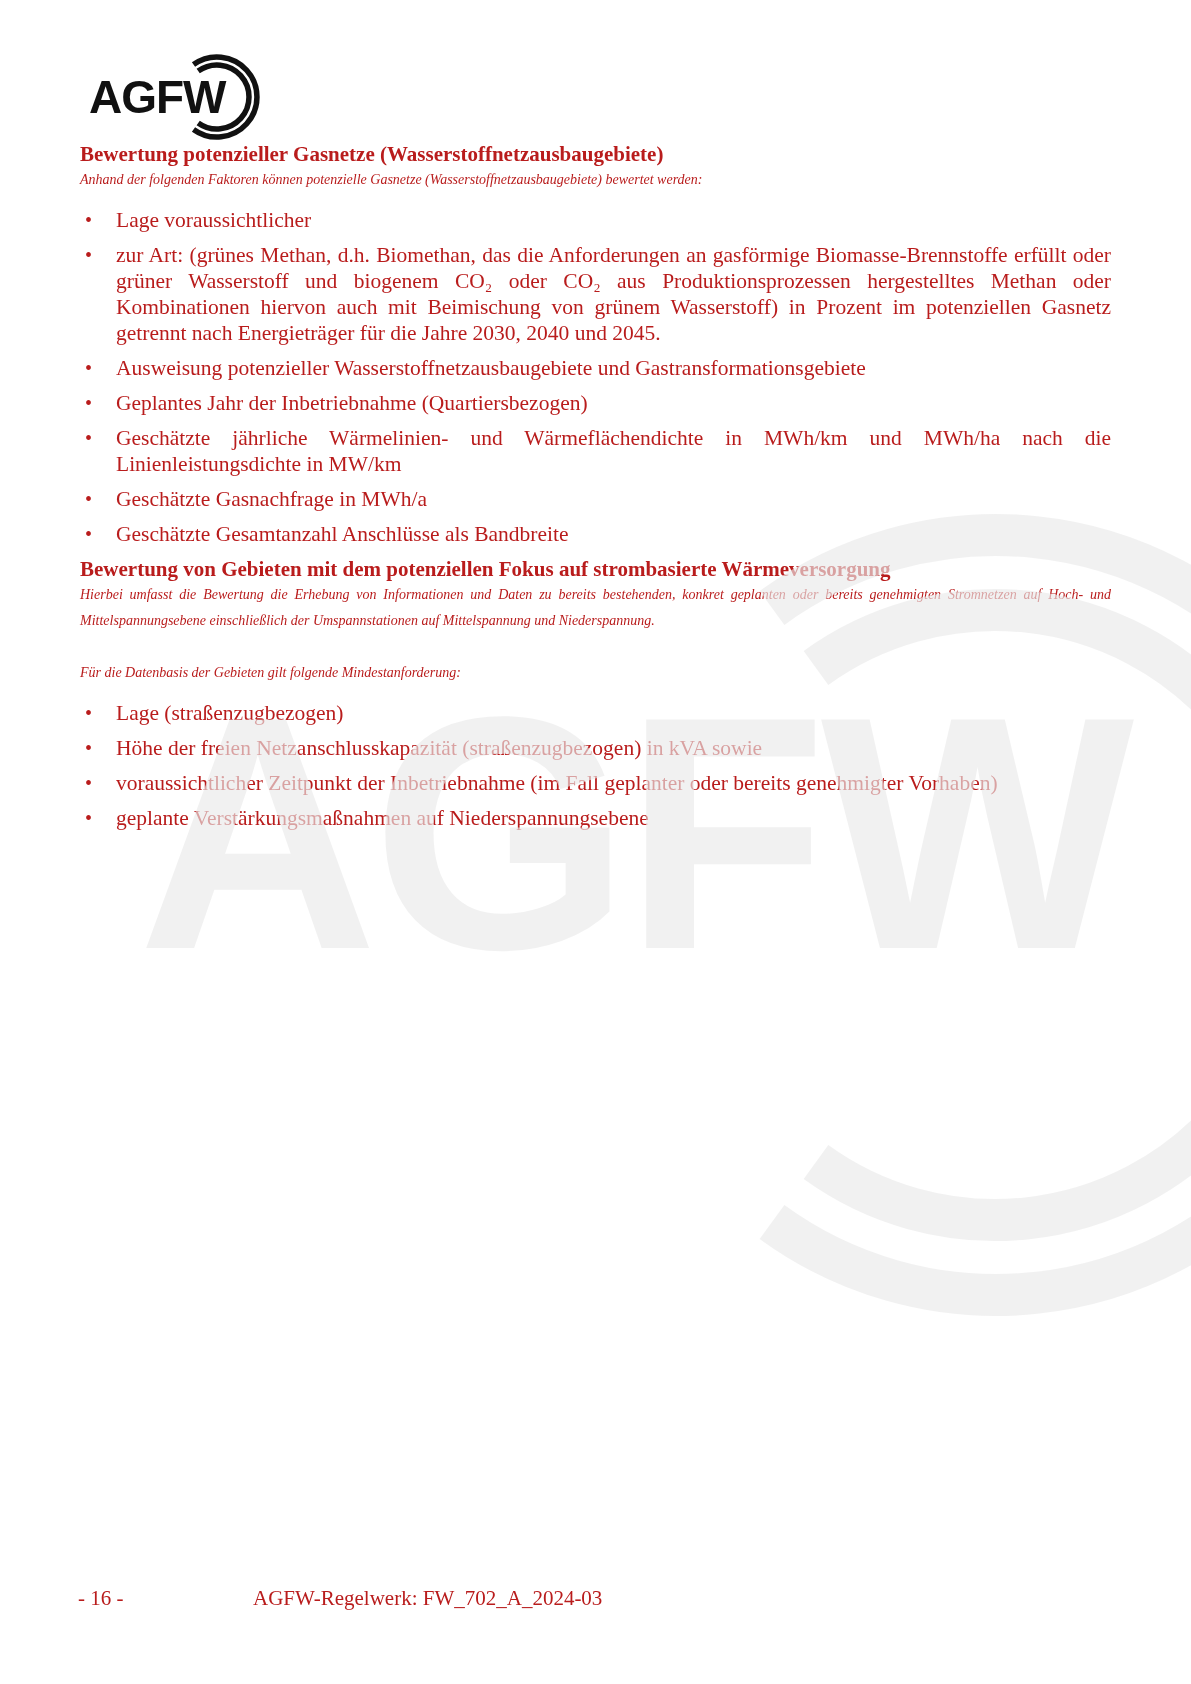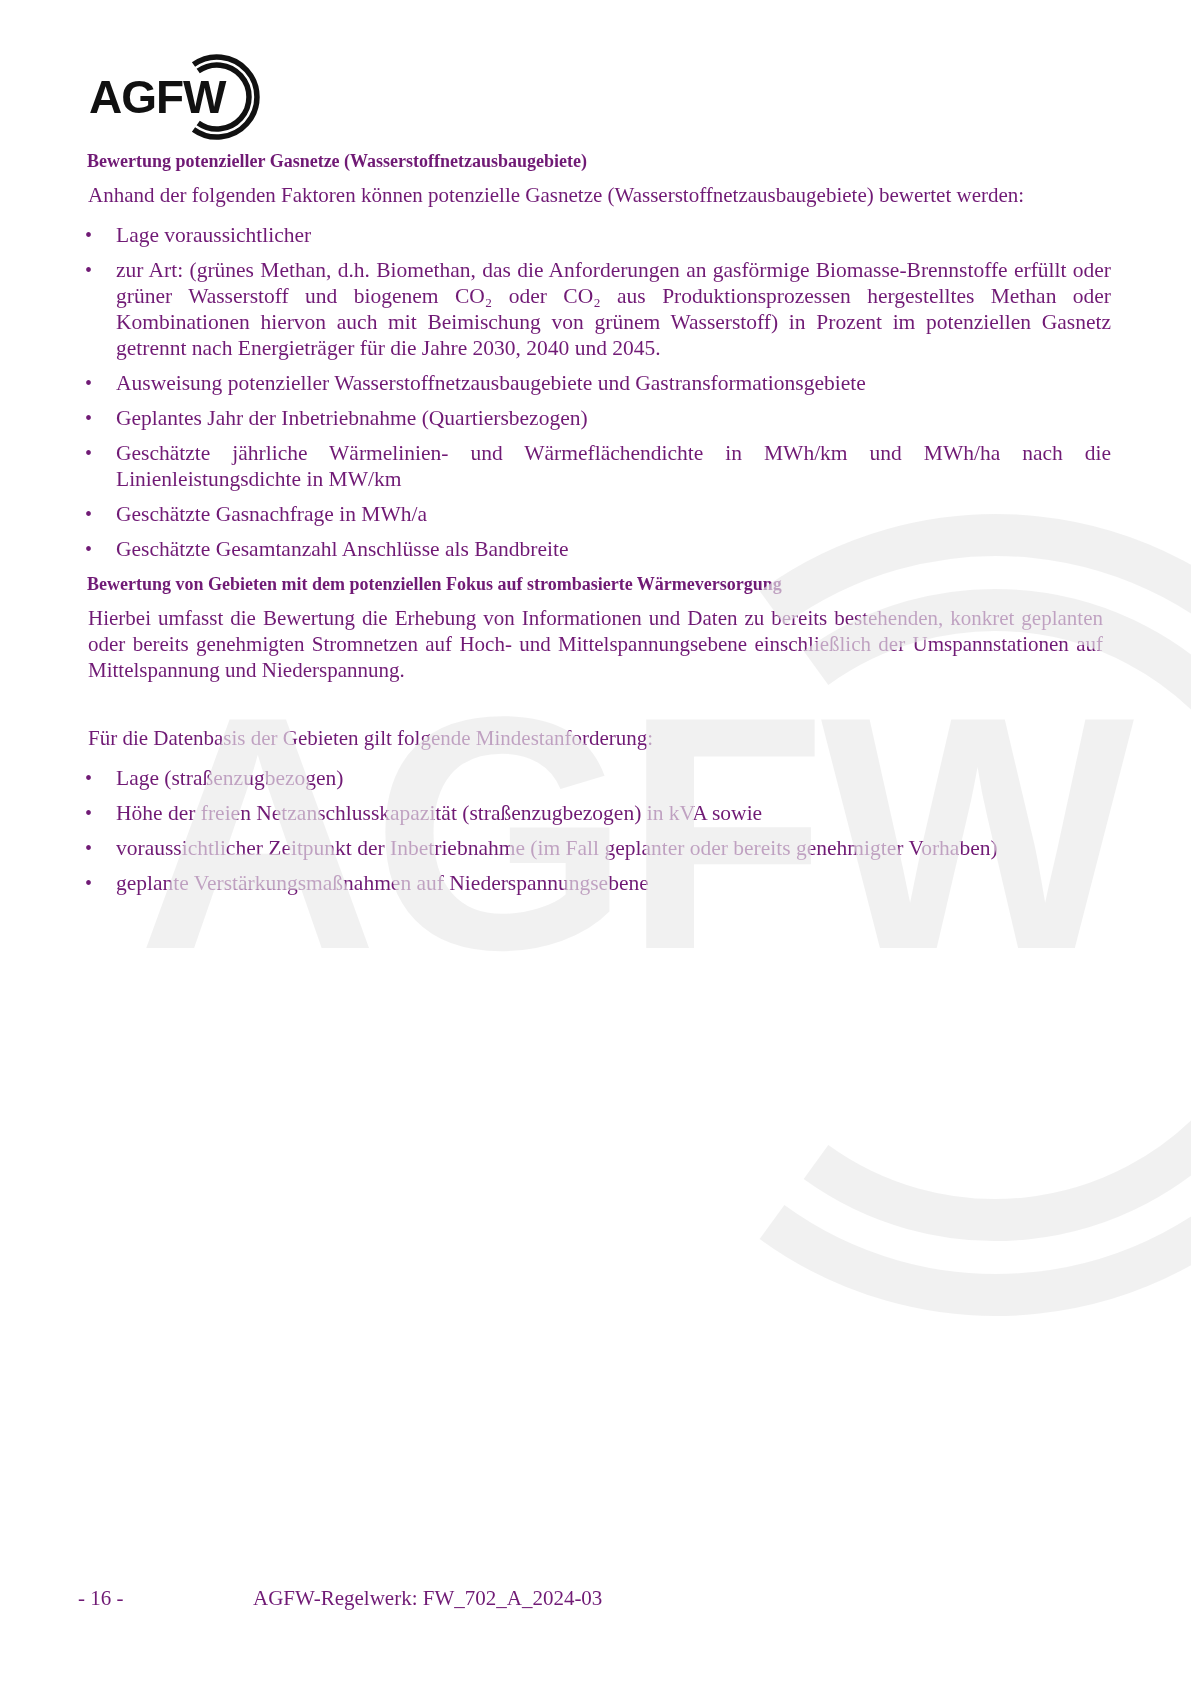--- a/index.html
+++ b/index.html
@@ -1,33 +1,33 @@
 <!DOCTYPE html>
 <html><head>
 <meta charset="utf-8">
 <style>
   html,body{margin:0;padding:0;background:#e8e8e8;}
   .page{
     position:relative;
     width:1191px;height:1684px;
     background:#ffffff;
     font-family:"Liberation Serif", serif;
-    color:#701a75;
+    color:#b91c1c;
     overflow:hidden;
     margin:0 auto;
   }
   .logo{position:absolute;left:85px;top:50px;}
   .content{
     position:absolute;left:80px;top:141px;width:1031px;
   }
   h1.sec-heading{
-    font-size:18px;line-height:26px;font-weight:bold;margin:7px;padding:0;
+    font-size:21px;line-height:26px;font-weight:bold;margin:0;padding:0;
   }
   p.body-text{
-    font-size:21px;line-height:26px;margin:8px;padding:0;text-align:justify;
+    font-size:14px;line-height:26px;margin:0;padding:0;text-align:justify;font-style:italic;
   }
   ul.bullets{
     list-style:none;margin:14px 0 0 0;padding:0;
   }
   ul.bullets li{
     position:relative;
     padding-left:36px;
     margin:0 0 9px 0;
     font-size:21.5px;line-height:26px;
     text-align:justify;

